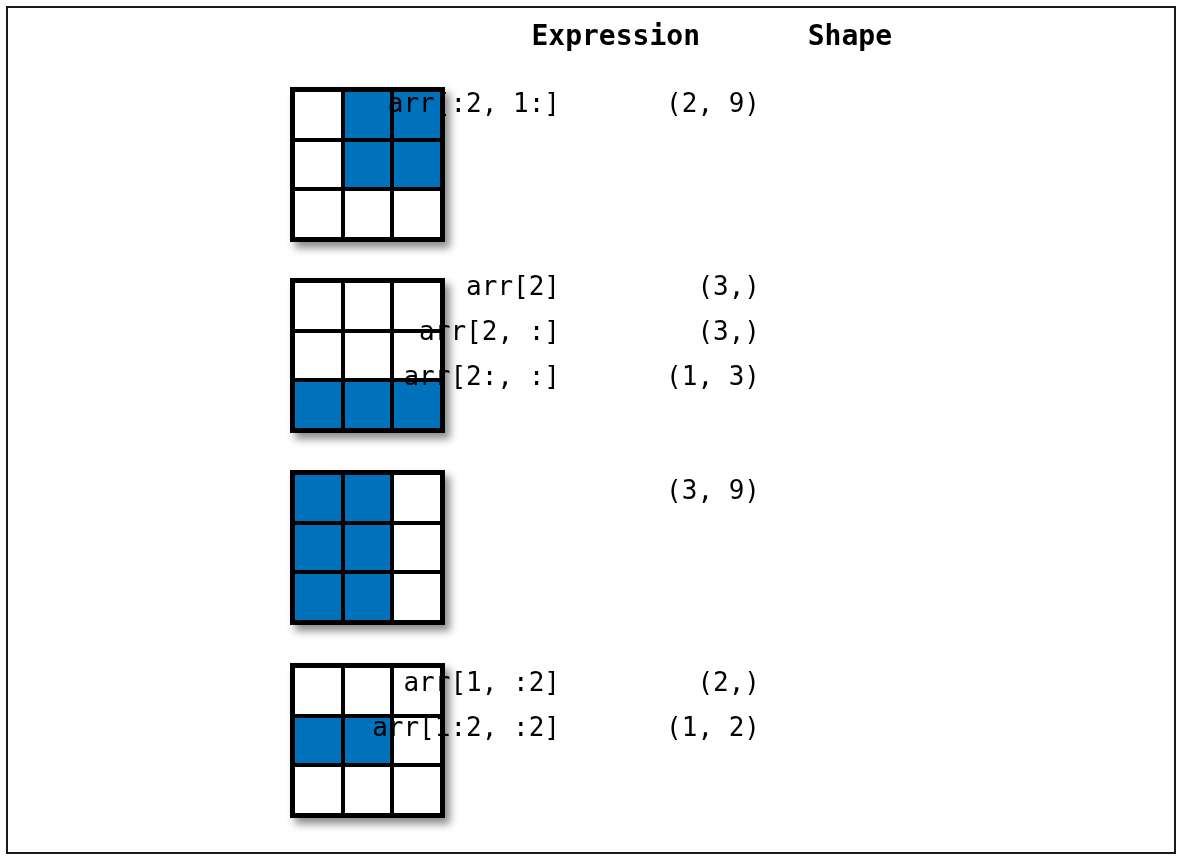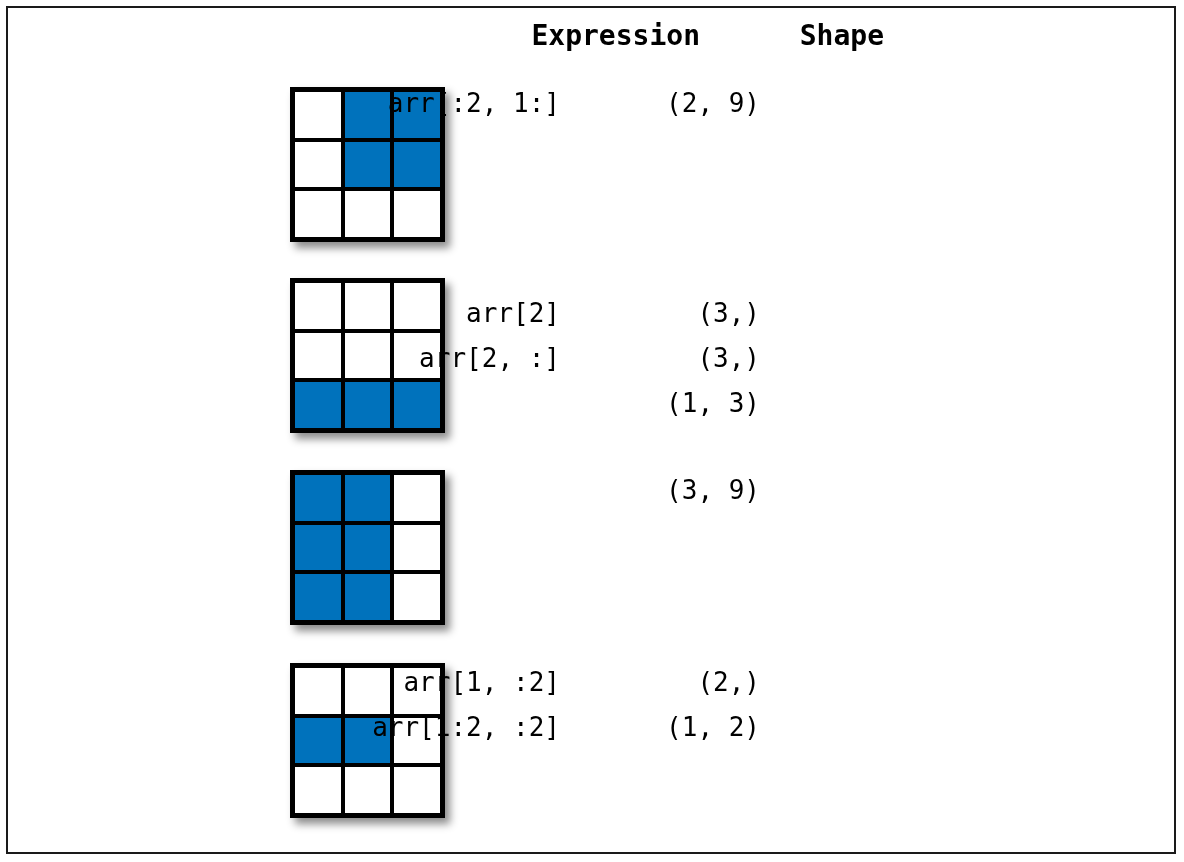--- a/index.html
+++ b/index.html
@@ -23,21 +23,21 @@
   .col-header {
     position: absolute;
     top: 18px;
     font-size: 28px;
     font-weight: bold;
     line-height: 36px;
     text-align: right;
     white-space: pre;
   }
   .col-header.expr-col { right: 484px; }
-  .col-header.shape-col { right: 300px; }
+  .col-header.shape-col { right: 292px; }
 
   .grid {
     position: absolute;
     left: 290px;
     width: 155px;
     height: 155px;
     box-sizing: border-box;
     background: #000000;
     border: 5px solid #000000;
     display: grid;
@@ -93,30 +93,31 @@
       <div class="cell"></div>
       <div class="cell"></div>
       <div class="cell"></div>
       <div class="cell"></div>
       <div class="cell"></div>
       <div class="cell"></div>
       <div class="cell filled"></div>
       <div class="cell filled"></div>
       <div class="cell filled"></div>
     </div>
-  <div class="rows" style="top:291px">
+  <div class="rows" style="top:264px">
     <div class="row">
       <div class="expr">arr[2]</div>
       <div class="shape">(3,)</div>
     </div>
     <div class="row">
       <div class="expr">arr[2, :]</div>
       <div class="shape">(3,)</div>
     </div>
     <div class="row">
+      <div class="expr">arr[2:, :]</div>
       <div class="shape">(1, 3)</div>
     </div>
   </div>
 
   <div class="grid" style="top:470px">
       <div class="cell filled"></div>
       <div class="cell filled"></div>
       <div class="cell"></div>
       <div class="cell filled"></div>
       <div class="cell filled"></div>

